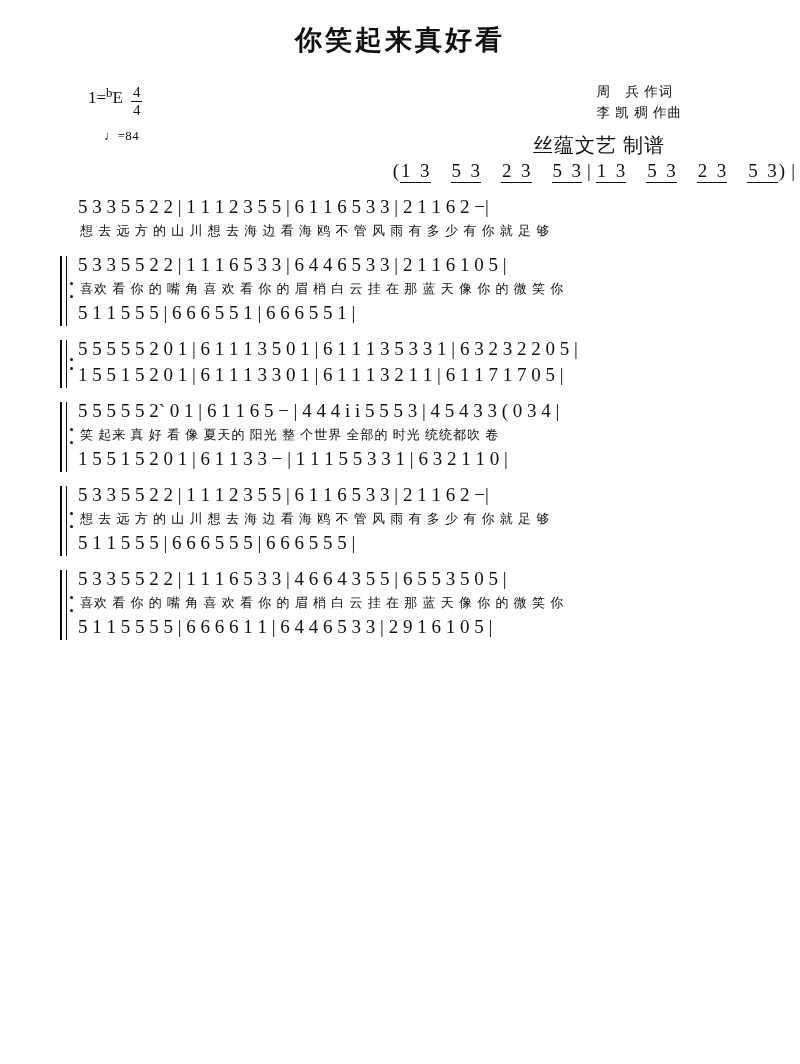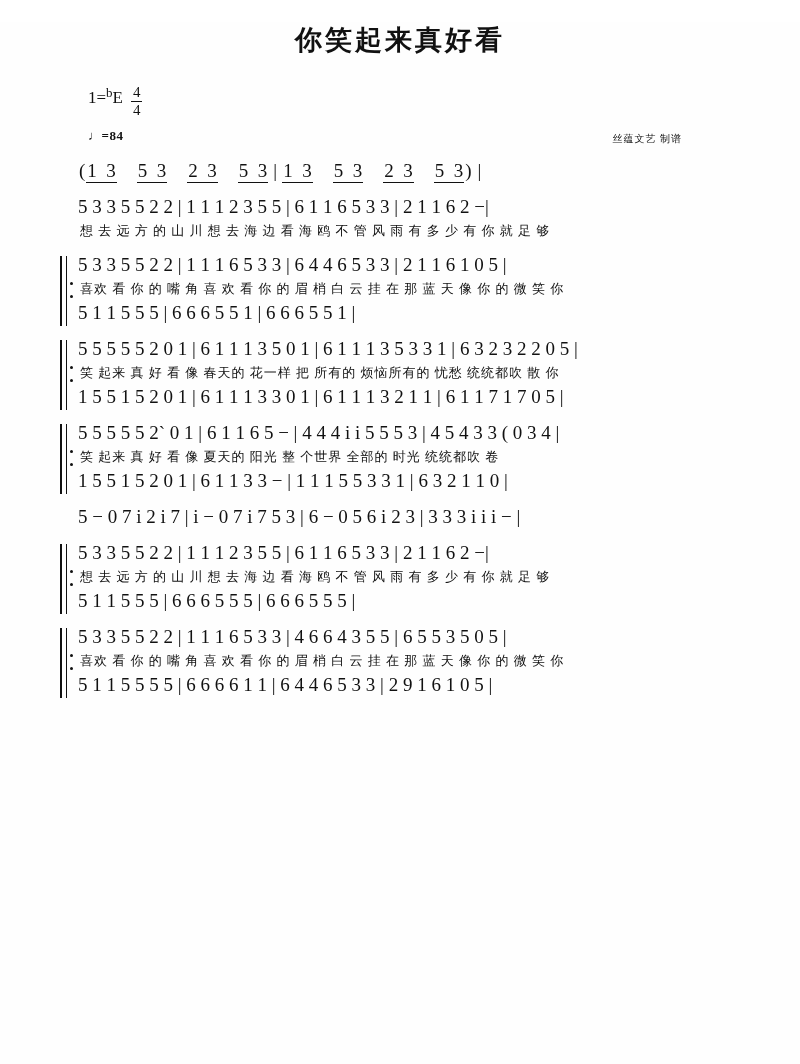--- a/index.html
+++ b/index.html
@@ -63,41 +63,40 @@
     border-bottom: 1.4px solid #111;
     padding: 0 2px 1px 2px;
   }
   .timesig .den {
     display: block;
     font-size: 15px;
     padding-top: 1px;
   }
   .tempo {
     position: absolute;
-    left: 88px;
+    left: 104px;
     top: 48px;
     font-size: 13px;
     letter-spacing: 0.5px;
-    font-weight: bold;
   }
   .credits {
     position: absolute;
     right: 118px;
     top: 2px;
     font-size: 13.5px;
     line-height: 1.55;
     text-align: left;
     letter-spacing: 1px;
     white-space: nowrap;
   }
   .arranger {
     position: absolute;
-    right: 118px;
+    right: 135px;
     top: 52px;
-    font-size: 10px;
+    font-size: 20px;
     letter-spacing: 1px;
     white-space: nowrap;
   }
 
   
   .system {
     position: relative;
     margin: 0 0 6px 0;
     padding-left: 78px;
     padding-right: 38px;
@@ -149,21 +148,21 @@
   }
   .brace .dot1, .brace .dot2 {
     position: absolute;
     left: 10px;
     width: 3px; height: 3px;
     border-radius: 50%;
     background: #111;
   }
   .brace .dot1 { top: 38%; }
   .brace .dot2 { top: 56%; }
-  .intro-line { padding-left: 78px; font-size: 19px; }
+  .intro-line { padding-left: 78px; font-size: 19px; text-align: right; }
   .watermark {
     position: absolute;
     left: 300px;
     top: 720px;
     font-size: 40px;
     color: rgba(120,120,120,0.07);
     letter-spacing: 6px;
     pointer-events: none;
   }
   .system-block { margin-bottom: 10px; }
@@ -180,20 +179,24 @@
     <div class="key-sig">
       <span>1=</span>
         <span class="flat">b</span>
         <span>E</span>
       <span class="timesig">
         <span class="num">4</span>
         <span class="den">4</span>
       </span>
     </div>
     <div class="tempo">♩=84</div>
+    <div class="credits">
+      <div>周　兵  作词</div>
+      <div>李 凯 稠  作曲</div>
+    </div>
     <div class="arranger">丝蕴文艺 制谱</div>
   </div>
 
   <div class="system-block">
     <div class="intro-line staff-line">
       <span class="n">(</span><span class="n u1">1&nbsp;&nbsp;3</span><span class="sp3"></span><span class="n u1">5&nbsp;&nbsp;3</span><span class="sp3"></span><span class="n u1">2&nbsp;&nbsp;3</span><span class="sp3"></span><span class="n u1">5&nbsp;&nbsp;3</span><span class="bar">|</span><span class="n u1">1&nbsp;&nbsp;3</span><span class="sp3"></span><span class="n u1">5&nbsp;&nbsp;3</span><span class="sp3"></span><span class="n u1">2&nbsp;&nbsp;3</span><span class="sp3"></span><span class="n u1">5&nbsp;&nbsp;3</span><span class="n">)</span><span class="bar">|</span>
     </div>
   </div>
 
   <div class="system system-block">
@@ -210,37 +213,33 @@
     <div class="lyric-line">喜欢 看 你 的 嘴 角  喜 欢 看 你 的 眉 梢  白 云 挂 在 那 蓝 天  像 你 的 微 笑  你</div>
     <div class="staff-line">5 1  1 5 5 5 | 6 6  6 5 5 1 | 6 6  6 5 5 1 |</div>
   </div>
 
   <div class="system system-block">
     <div class="brace">
         <span class="dot1"></span>
         <span class="dot2"></span>
       </div>
     <div class="staff-line">5 5 5  5 5 2 0 1 | 6 1 1  1 3 5 0 1 | 6 1 1   1 3 5 3 3 1 | 6 3 2 3 2 2 0 5 |</div>
-    <div class="lyric-line">笑 起来 真 好 看  像  春天的 花一样  把   所有的  烦恼所有的  忧愁  统统都吹  散  你</div>
     <div class="staff-line">1 5 5  1 5 2 0 1 | 6 1 1  1 3 3 0 1 | 6 1 1   1 3 2 1 1 | 6 1 1 7 1 7 0 5 |</div>
   </div>
 
   <div class="system system-block">
     <div class="brace">
         <span class="dot1"></span>
         <span class="dot2"></span>
       </div>
     <div class="staff-line">5 5 5  5 5  2` 0 1 | 6 1  1 6 5 − | 4 4 4 i  i 5 5 5 3 | 4 5 4 3 3 ( 0 3 4 |</div>
     <div class="lyric-line">笑 起来 真 好 看    像 夏天的 阳光   整 个世界 全部的 时光  统统都吹 卷</div>
     <div class="staff-line">1 5 5  1 5  2  0 1 | 6 1  1 3 3 − | 1 1  1 5 5 3 3 1 | 6 3 2 1 1 0 |</div>
   </div>
 
-  <div class="system system-block solo-line">
-    <div class="staff-line">5 −  0 7 i   2 i 7 | i  − 0 7 i  7 5 3 | 6  − 0 5 6 i 2 3 | 3 3   3 i i  i  − |</div>
-  </div>
 
   <div class="system system-block">
     <div class="brace">
         <span class="dot1"></span>
         <span class="dot2"></span>
       </div>
     <div class="staff-line">5 3  3 5  5 2 2 | 1 1  1 2 3 5 5 | 6 1  1 6 5 3 3 | 2 1  1 6 2 −|</div>
     <div class="lyric-line">想 去 远 方 的 山 川  想 去 海 边 看 海 鸥  不 管 风 雨 有 多 少  有 你 就 足 够</div>
     <div class="staff-line">5 1  1 5 5 5 | 6 6  6 5 5 5 | 6 6  6 5 5 5 |</div>
   </div>

